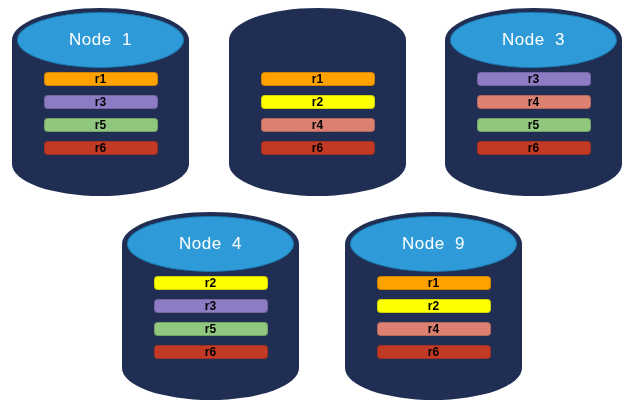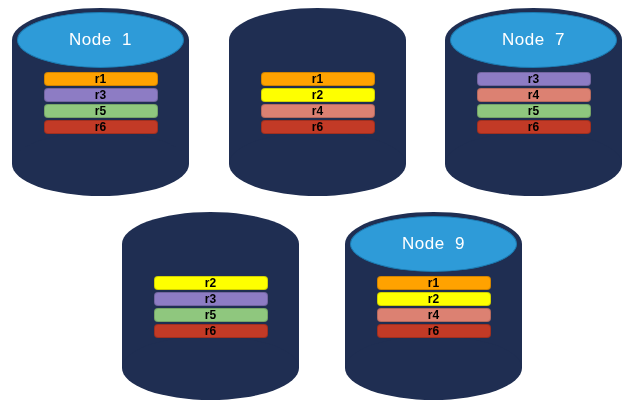--- a/index.html
+++ b/index.html
@@ -39,21 +39,21 @@
     display:flex;align-items:center;justify-content:center;
   }
   .node-label{
     color:var(--node-label,#ffffff);
     font-size:17px;
     letter-spacing:0.5px;
     white-space:pre;
   }
   .bars{
     position:absolute;left:0;right:0;top:64px;
-    display:flex;flex-direction:column;align-items:center;gap:2px;
+    display:flex;flex-direction:column;align-items:center;gap:9px;
   }
   .bar{
     width:114px;height:14px;
     border-radius:4px;
     border:1px solid rgba(0,0,0,0.18);
     box-sizing:border-box;
     display:flex;align-items:center;justify-content:center;
   }
   .bar-label{
     color:var(--bar-text,#000000);
@@ -106,21 +106,21 @@
           <span class="bar-label">r6</span>
         </div>
     </div>
   </div>
 
   <div class="node n3">
     <div class="cyl-rim-top"></div>
     <div class="cyl-body"></div>
     <div class="cyl-rim-bottom"></div>
     <div class="cyl-cap">
-      <span class="node-label">Node  7</span>
+      <span class="node-label">Node  3</span>
     </div>
     <div class="bars">
       <div class="bar" style="background: rgb(141, 124, 196);">
           <span class="bar-label">r3</span>
         </div>
       <div class="bar" style="background: rgb(220, 129, 114);">
           <span class="bar-label">r4</span>
         </div>
       <div class="bar" style="background: rgb(143, 199, 126);">
           <span class="bar-label">r5</span>
@@ -128,20 +128,23 @@
       <div class="bar" style="background: rgb(194, 58, 38);">
           <span class="bar-label">r6</span>
         </div>
     </div>
   </div>
 
   <div class="node n4">
     <div class="cyl-rim-top"></div>
     <div class="cyl-body"></div>
     <div class="cyl-rim-bottom"></div>
+    <div class="cyl-cap">
+      <span class="node-label">Node  4</span>
+    </div>
     <div class="bars">
       <div class="bar" style="background: rgb(254, 255, 0);">
           <span class="bar-label">r2</span>
         </div>
       <div class="bar" style="background: rgb(141, 124, 196);">
           <span class="bar-label">r3</span>
         </div>
       <div class="bar" style="background: rgb(143, 199, 126);">
           <span class="bar-label">r5</span>
         </div>

